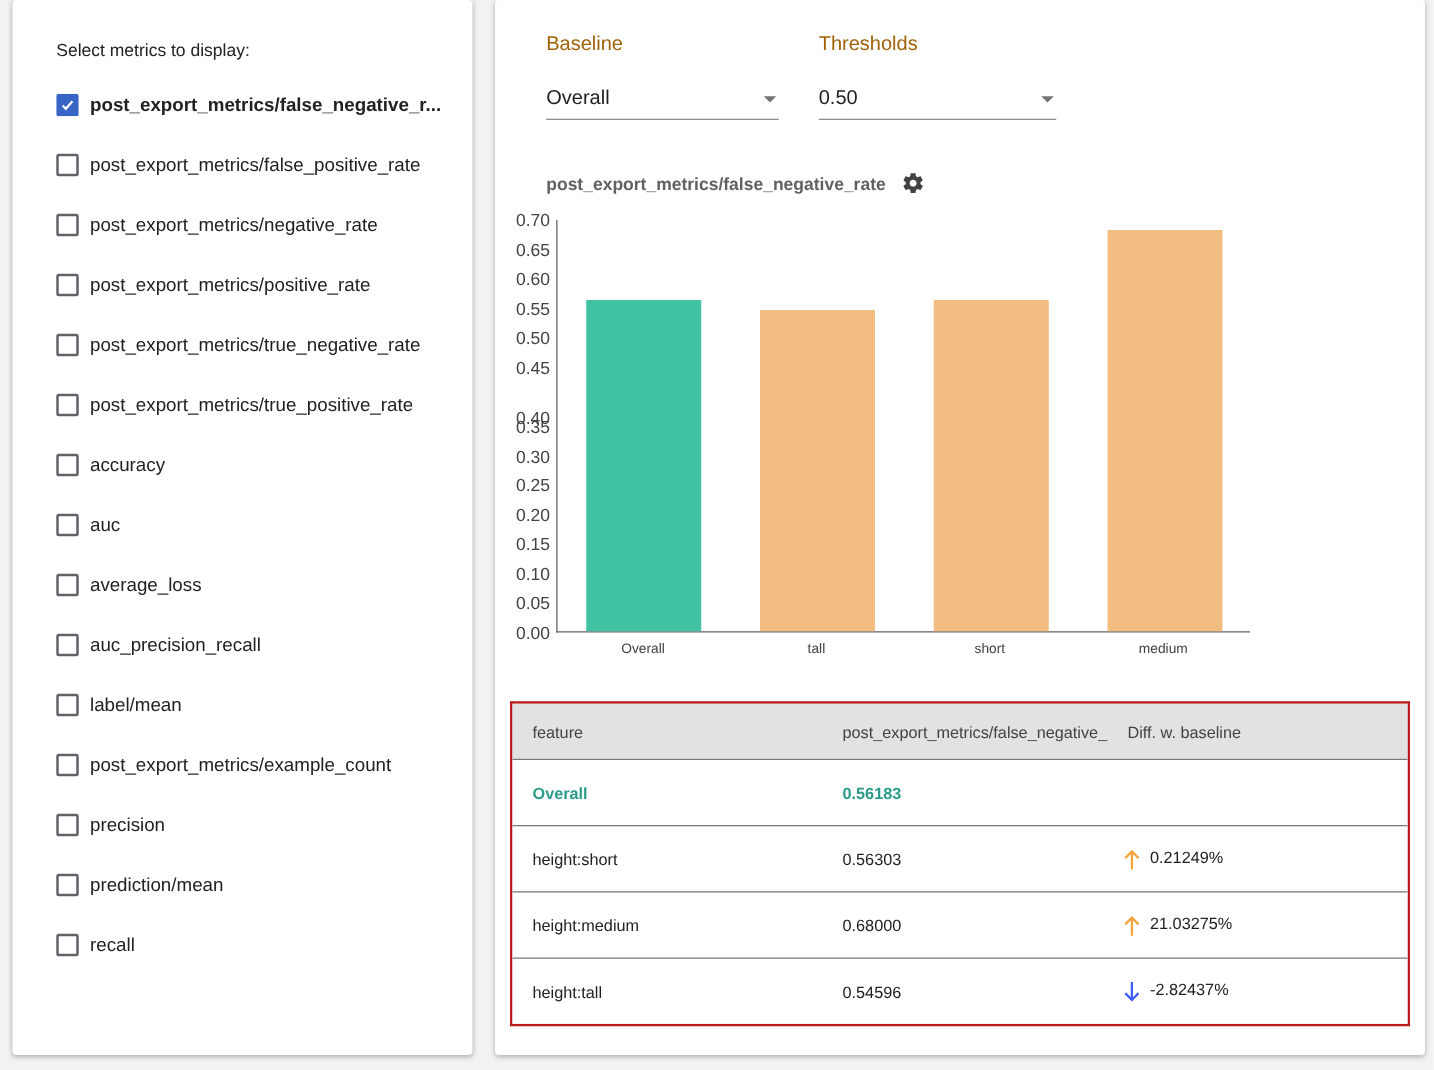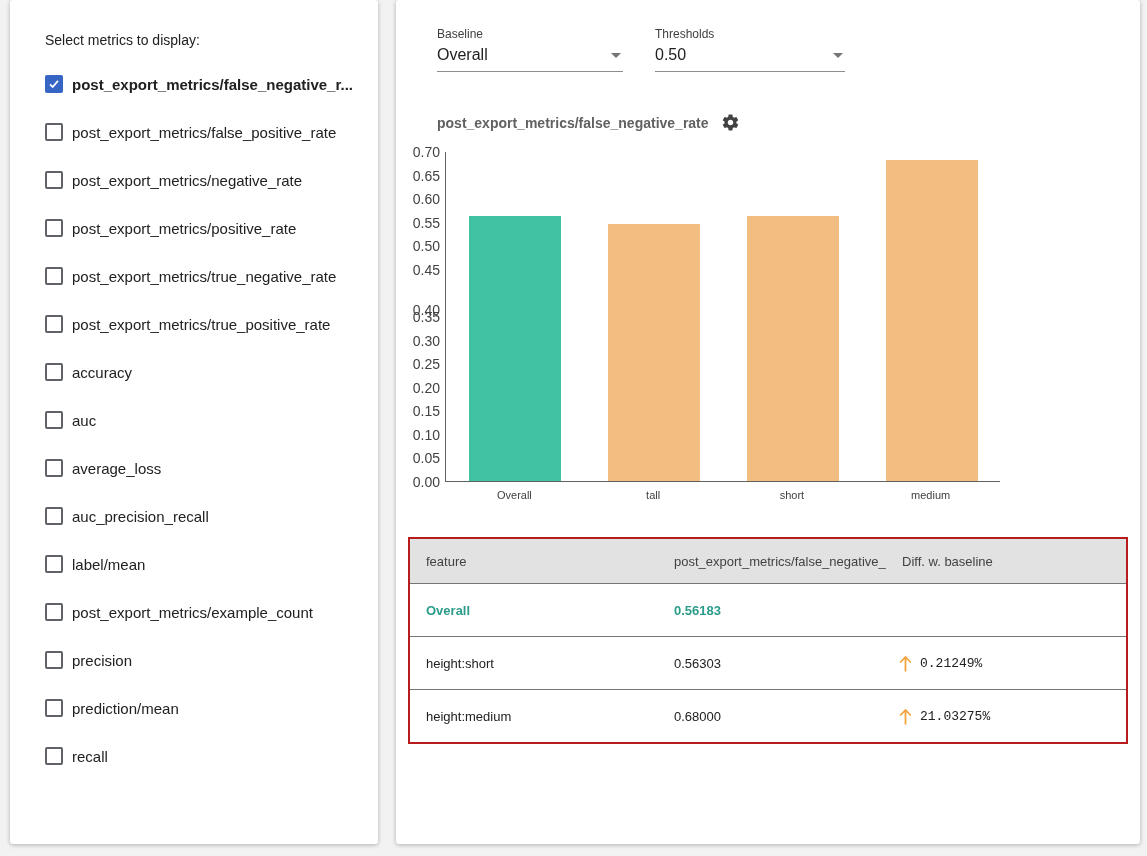--- a/index.html
+++ b/index.html
@@ -39,21 +39,21 @@
     font-size: 15px;
     color: #212121;
     white-space: nowrap;
     overflow: hidden;
   }
   .metric-label.bold { font-weight: bold; }
 
   
   .controls { display: flex; margin: 27px 0 0 41px; }
   .control { margin-right: 32px; }
-  .control-label { font-size: 12px; color: #404040; margin-bottom: 0; }
+  .control-label { font-size: 16px; color: #a16207; margin-bottom: 20px; }
   .select {
     display: flex; align-items: center; justify-content: space-between;
     border-bottom: 1px solid #8d8d8d;
     padding: 5px 2px 7px 0;
     font-size: 16px;
     color: #212121;
     cursor: pointer;
   }
   .select-baseline { width: 186px; }
   .select-thresholds { width: 190px; }
@@ -94,21 +94,21 @@
     margin: 33px 12px 0 12px;
     width: 720px;
     border: 2px solid #b91c1c;
   }
   .tr { display: grid; grid-template-columns: 248px 228px 244px; align-items: center; }
   .tr.head { background: #e2e2e2; height: 44px; }
   .tr.body-row { height: 53px; border-top: 1px solid #757575; background: #fff; }
   .th { font-size: 13px; color: #424242; padding-left: 16px; white-space: nowrap; overflow: hidden; }
   .td { font-size: 13px; color: #212121; padding-left: 16px; white-space: nowrap; }
   .tr.baseline .td-feature, .tr.baseline .td-value { font-weight: bold; }
-  .td-diff { display: flex; align-items: center; padding-left: 12px; font-family: Liberation Mono, monospace; }
+  .td-diff { display: flex; padding-left: 12px; }
   .td-diff svg { margin-right: 7px; }
   .diff-text { font-size: 13px; color: #212121; }
 </style>
 </head>
 <body>
 
 <div class="app">
 
   <div class="card left-panel">
     <div class="panel-title">Select metrics to display:</div>
@@ -271,17 +271,29 @@
             <div class="td td-value">0.68000</div>
             <div class="td td-diff">
               <span style="display: inline-flex;">
                 <svg width="15" height="19" viewBox="0 0 15 19">
                   <path d="M7.5 17.5 L7.5 3.5 M2.2 8.5 L7.5 3 L12.8 8.5" stroke="#f2a33c" stroke-width="1.8" fill="none"></path>
                 </svg>
               </span>
               <span class="diff-text">21.03275%</span>
             </div>
           </div>
+          <div class="tr body-row">
+            <div class="td td-feature">height:tall</div>
+            <div class="td td-value">0.54596</div>
+            <div class="td td-diff">
+              <span style="display: inline-flex;">
+                <svg width="15" height="19" viewBox="0 0 15 19">
+                  <path d="M7.5 1.5 L7.5 15.5 M2.2 10.5 L7.5 16 L12.8 10.5" stroke="#3d5afe" stroke-width="1.8" fill="none"></path>
+                </svg>
+              </span>
+              <span class="diff-text">-2.82437%</span>
+            </div>
+          </div>
         </div>
     </div>
 
   </div>
 </div>
 
 </body></html>

